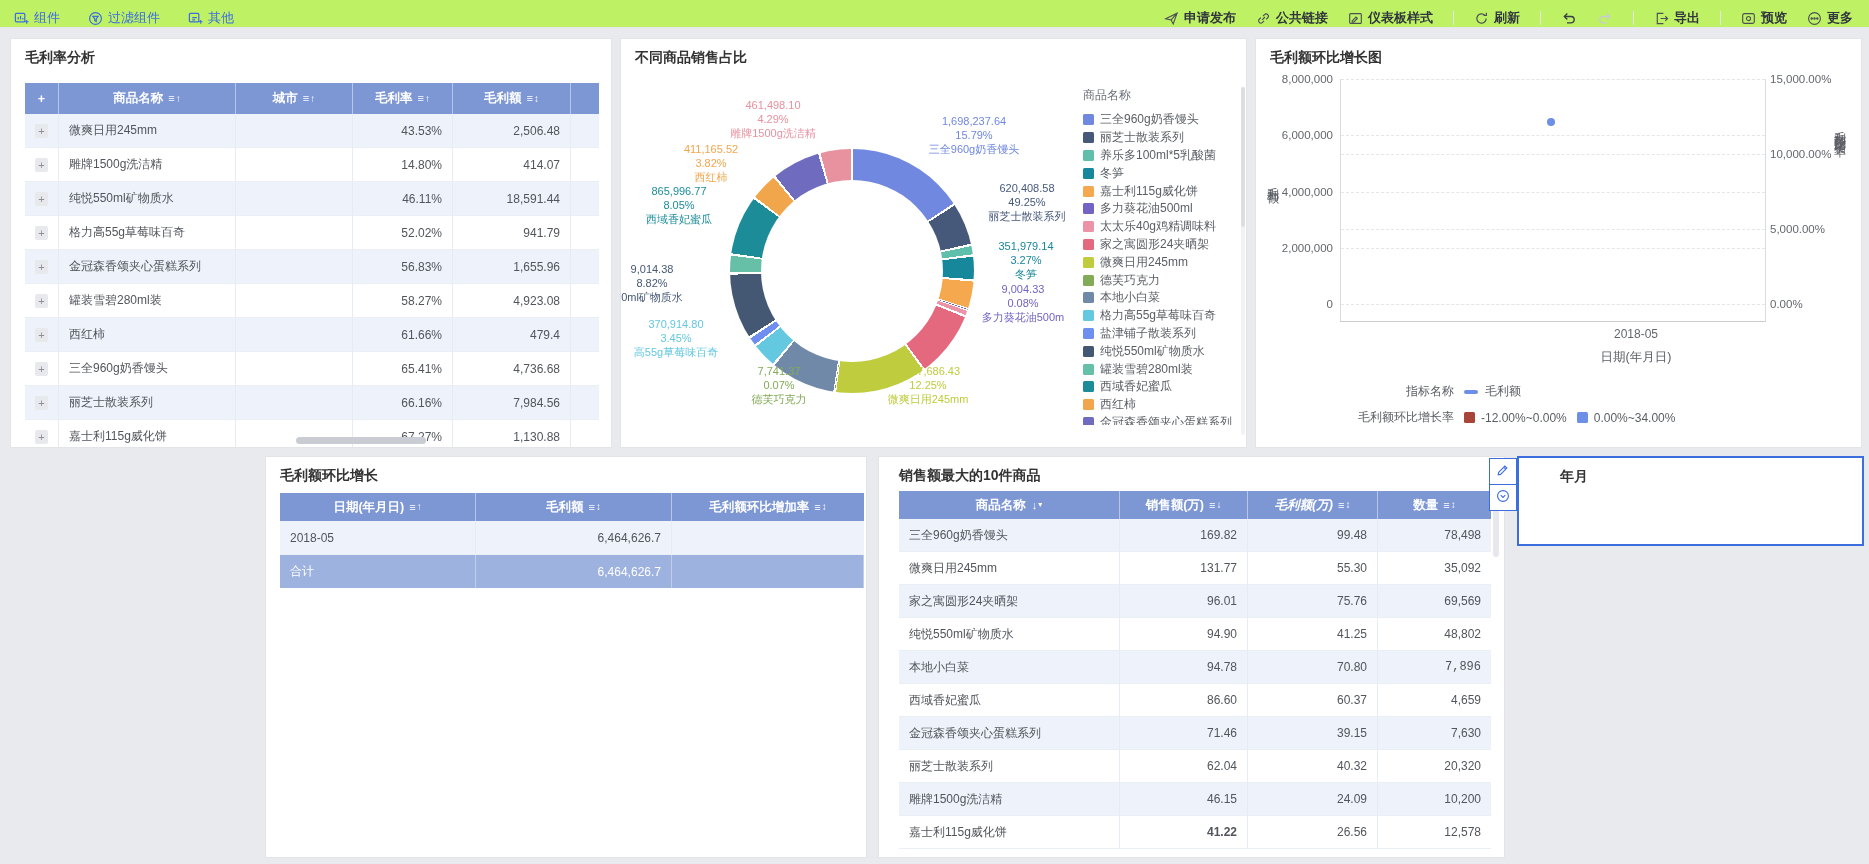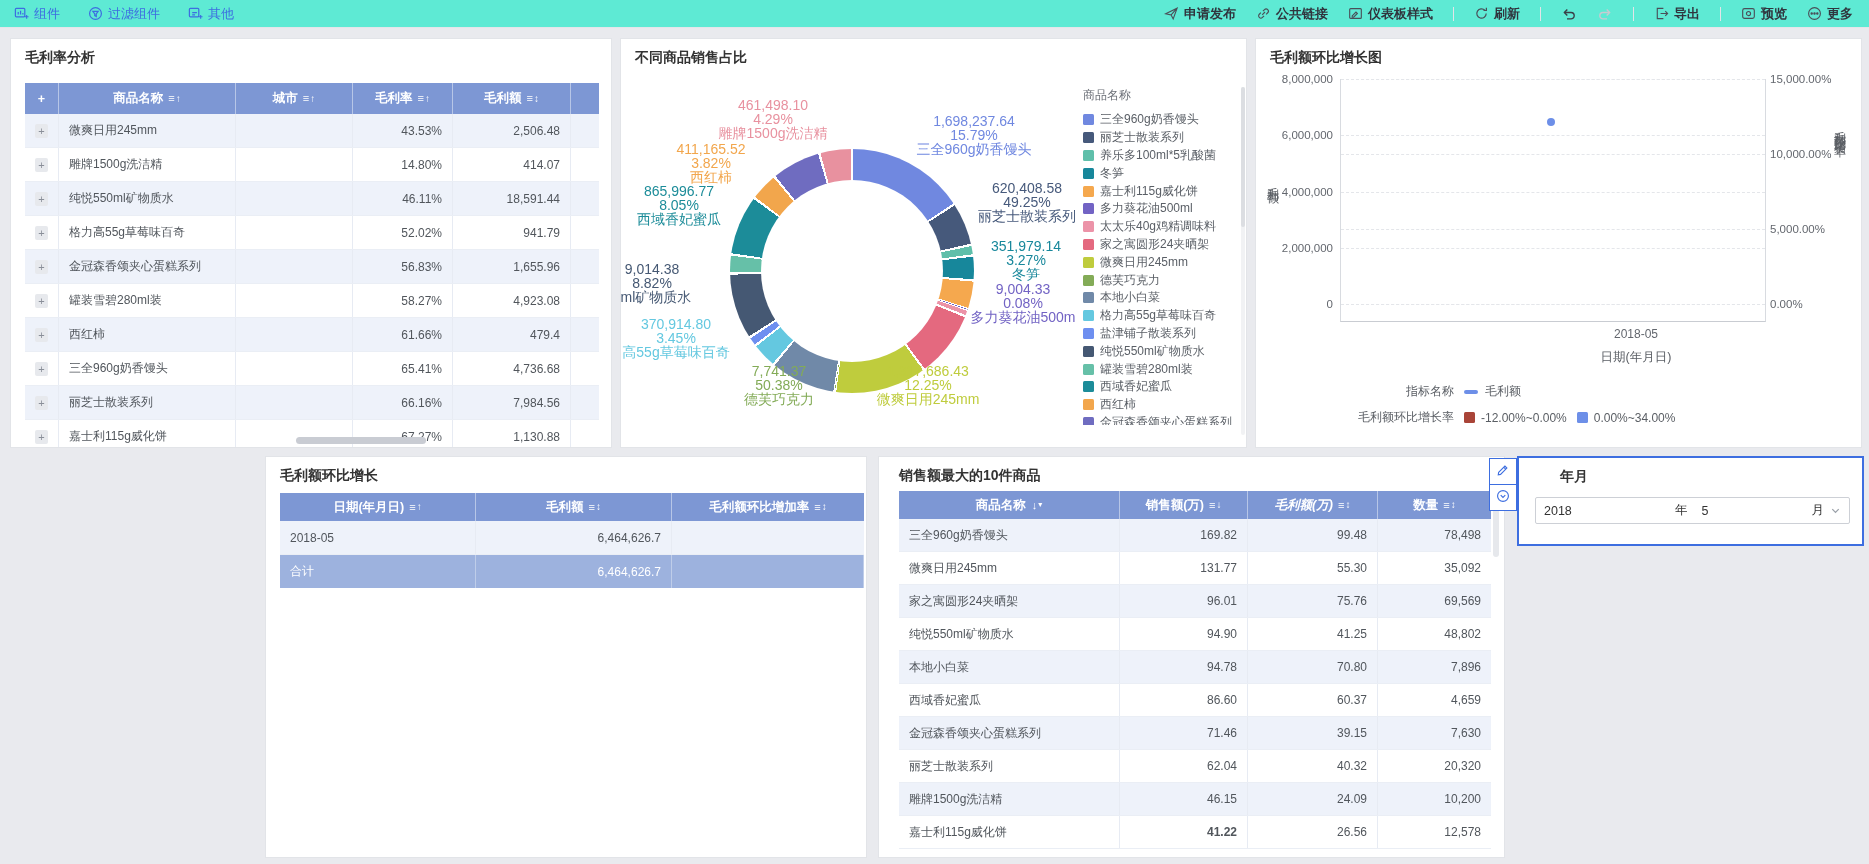--- a/index.html
+++ b/index.html
@@ -1,21 +1,21 @@
 <!DOCTYPE html>
 <html><head>
 <meta charset="utf-8">
 <style>
   html,body{margin:0;padding:0;}
   body{width:1869px;height:864px;position:relative;background:#E9EAEE;
        font-family:"Liberation Sans","DejaVu Sans",sans-serif;overflow:hidden;
        -webkit-font-smoothing:antialiased;}
   
-  .toolbar{position:absolute;left:0;top:0;width:1869px;height:28px;background:#5eead4;
-           border-bottom:1px solid #E4E6EA;display:flex;align-items:center;justify-content:space-between;box-sizing:border-box;}
+  .toolbar{position:absolute;left:0;top:0;width:1869px;height:28px;background:#bef264;
+           border-bottom:1px solid #E4E6EA;display:flex;align-items:flex-end;justify-content:space-between;box-sizing:border-box;}
   .tb-left{display:flex;align-items:center;gap:28px;padding-left:14px;}
   .tb-right{display:flex;align-items:center;gap:20px;padding-right:16px;}
   .tb-item{display:flex;align-items:center;gap:5px;font-size:13px;cursor:pointer;white-space:nowrap;}
   .tb-left .tb-item{color:#3D6EE0;}
   .tb-right .tb-item{color:#30353E;font-weight:bold;}
   .tb-item svg{display:block;}
   .tb-div{width:1px;height:14px;background:#E3E4E8;}
   .tb-disabled{color:#C8CBD1 !important;}
   
   .panel{position:absolute;background:#fff;border:1px solid #E2E4E8;box-sizing:border-box;overflow:hidden;}
@@ -37,21 +37,21 @@
   .sort{display:inline-flex;align-items:center;font-weight:400;}
   .sort .bars{font-size:11px;line-height:1;}
   .sort .arr{font-size:10px;line-height:1;margin-left:1px;}
   .plusbox{width:14px;height:14px;background:#E7E9ED;color:#8A8F99;border-radius:2px;
            font-size:11px;line-height:14px;text-align:center;display:inline-block;}
   .hscroll{position:absolute;height:7px;border-radius:4px;background:#C9CCD3;}
   .vscroll{position:absolute;width:6px;border-radius:3px;background:#E6E8EC;}
   
   #ring{position:absolute;border-radius:50%;}
   #ring-hole{position:absolute;border-radius:50%;background:#fff;}
-  .dlabel{position:absolute;text-align:center;font-size:14px;line-height:14px;white-space:nowrap;transform:translateX(-50%);}
+  .dlabel{position:absolute;text-align:center;font-size:11px;line-height:14px;white-space:nowrap;transform:translateX(-50%);}
   .legend{position:absolute;}
   .legend-title{font-size:12px;color:#6B6F77;margin-bottom:7px;}
   .legend-items{overflow:hidden;}
   .litem{display:flex;align-items:center;height:17.8px;cursor:pointer;}
   .lswatch{width:11px;height:11px;border-radius:1.5px;margin-right:6px;flex:none;}
   .lname{font-size:12px;color:#5A5F66;white-space:nowrap;overflow:hidden;max-width:140px;}
   .lscroll-track{position:absolute;width:4px;background:#F1F2F4;border-radius:2px;}
   .lscroll-thumb{position:absolute;width:4px;background:#DCDEE2;border-radius:2px;}
   
   .plot{position:absolute;border-left:1px solid #D8DBE0;border-right:1px solid #D8DBE0;border-bottom:1px solid #C9CCD2;}
@@ -366,21 +366,21 @@
                  <div>0.08%</div>
                  <div>多力葵花油500m</div>
       </div>
       <div class="dlabel" style="left: 307px; top: 325px; color: rgb(191, 204, 61);">
         <div>1,317,686.43</div>
                  <div>12.25%</div>
                  <div>微爽日用245mm</div>
       </div>
       <div class="dlabel" style="left: 158px; top: 325px; color: rgb(131, 171, 87);">
         <div>7,741.37</div>
-                 <div>50.38%</div>
+                 <div>0.07%</div>
                  <div>德芙巧克力</div>
       </div>
       <div class="dlabel" style="left: 55px; top: 278px; color: rgb(100, 200, 224);">
         <div>370,914.80</div>
                  <div>3.45%</div>
                  <div>高55g草莓味百奇</div>
       </div>
       <div class="dlabel" style="left: 31px; top: 223px; color: rgb(69, 88, 115);">
         <div>9,014.38</div>
                  <div>8.82%</div>
@@ -619,21 +619,21 @@
       <div class="trow" style="height: 32px;">
         <div class="cell" style="width: 221px; flex: 0 0 auto;">纯悦550ml矿物质水</div>
         <div class="cell num" style="width: 128px; flex: 0 0 auto;">94.90</div>
         <div class="cell num" style="width: 130px; flex: 0 0 auto;">41.25</div>
         <div class="cell num" style="width: 113px; flex: 0 0 auto;">48,802</div>
       </div>
       <div class="trow alt" style="height: 32px;">
         <div class="cell" style="width: 221px; flex: 0 0 auto;">本地小白菜</div>
         <div class="cell num" style="width: 128px; flex: 0 0 auto;">94.78</div>
         <div class="cell num" style="width: 130px; flex: 0 0 auto;">70.80</div>
-        <div class="cell num" style="width: 113px; flex: 0 0 auto;">7,896</div>
+        <div class="cell num" style="width: 113px; flex: 0 0 auto; font-family: Liberation Mono, monospace;">7,896</div>
       </div>
       <div class="trow" style="height: 32px;">
         <div class="cell" style="width: 221px; flex: 0 0 auto;">西域香妃蜜瓜</div>
         <div class="cell num" style="width: 128px; flex: 0 0 auto;">86.60</div>
         <div class="cell num" style="width: 130px; flex: 0 0 auto;">60.37</div>
         <div class="cell num" style="width: 113px; flex: 0 0 auto;">4,659</div>
       </div>
       <div class="trow alt" style="height: 32px;">
         <div class="cell" style="width: 221px; flex: 0 0 auto;">金冠森香颂夹心蛋糕系列</div>
         <div class="cell num" style="width: 128px; flex: 0 0 auto;">71.46</div>
@@ -671,27 +671,13 @@
   </div>
   <div class="side-btn">
     <span><svg width="14" height="14" viewBox="0 0 16 16" fill="none" stroke="#3D6EE0" stroke-width="1.3">
           <circle cx="8" cy="8" r="6.2"></circle>
           <path d="M5.4 7 8 9.6 10.6 7"></path>
         </svg></span>
   </div>
 </div>
 <div class="panel filter-panel" style="left:1517px;top:456px;width:347px;height:90px;">
   <div class="ptitle" style="left:16px;margin-left:25px;">年月</div>
-  <div class="f-input">
-    <span>2018</span>
-    <span class="f-grow"></span>
-    <span>年</span>
-    <span style="width:14px;"></span>
-    <span>5</span>
-    <span class="f-grow"></span>
-    <span>月</span>
-    <span style="margin-left:6px;display:flex;">
-        <svg width="11" height="11" viewBox="0 0 12 12" fill="none" stroke="#9aa0a8" stroke-width="1.4">
-          <path d="M2.5 4.5 6 8l3.5-3.5"></path>
-        </svg>
-      </span>
-  </div>
 </div>
 
 </body></html>

